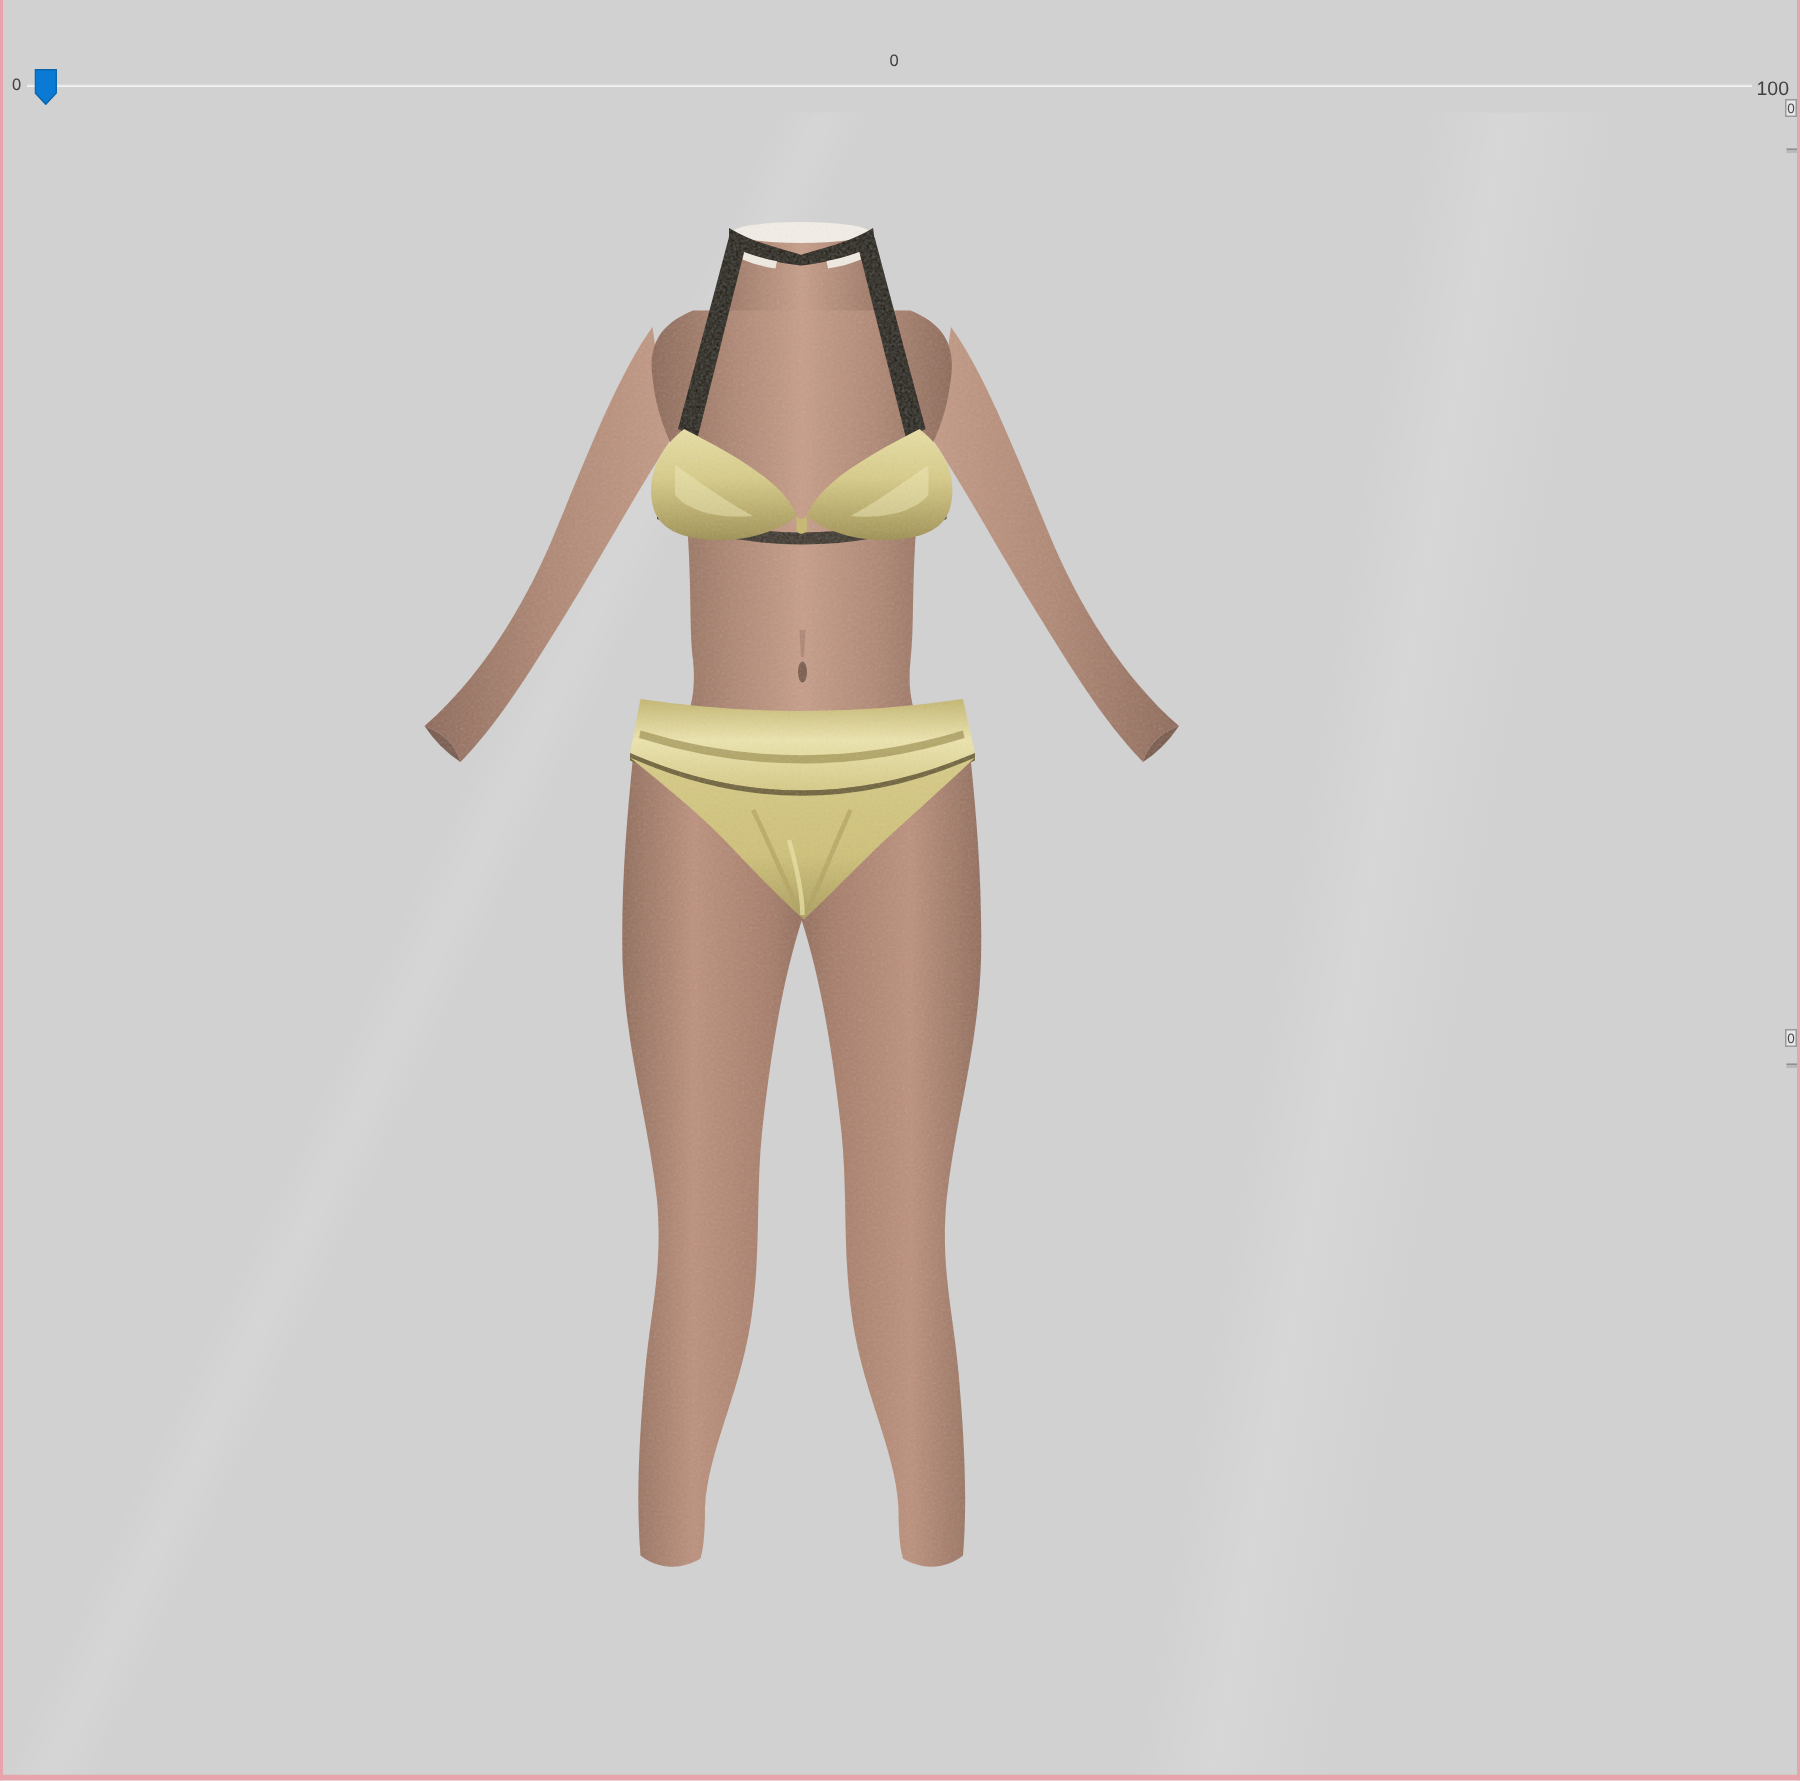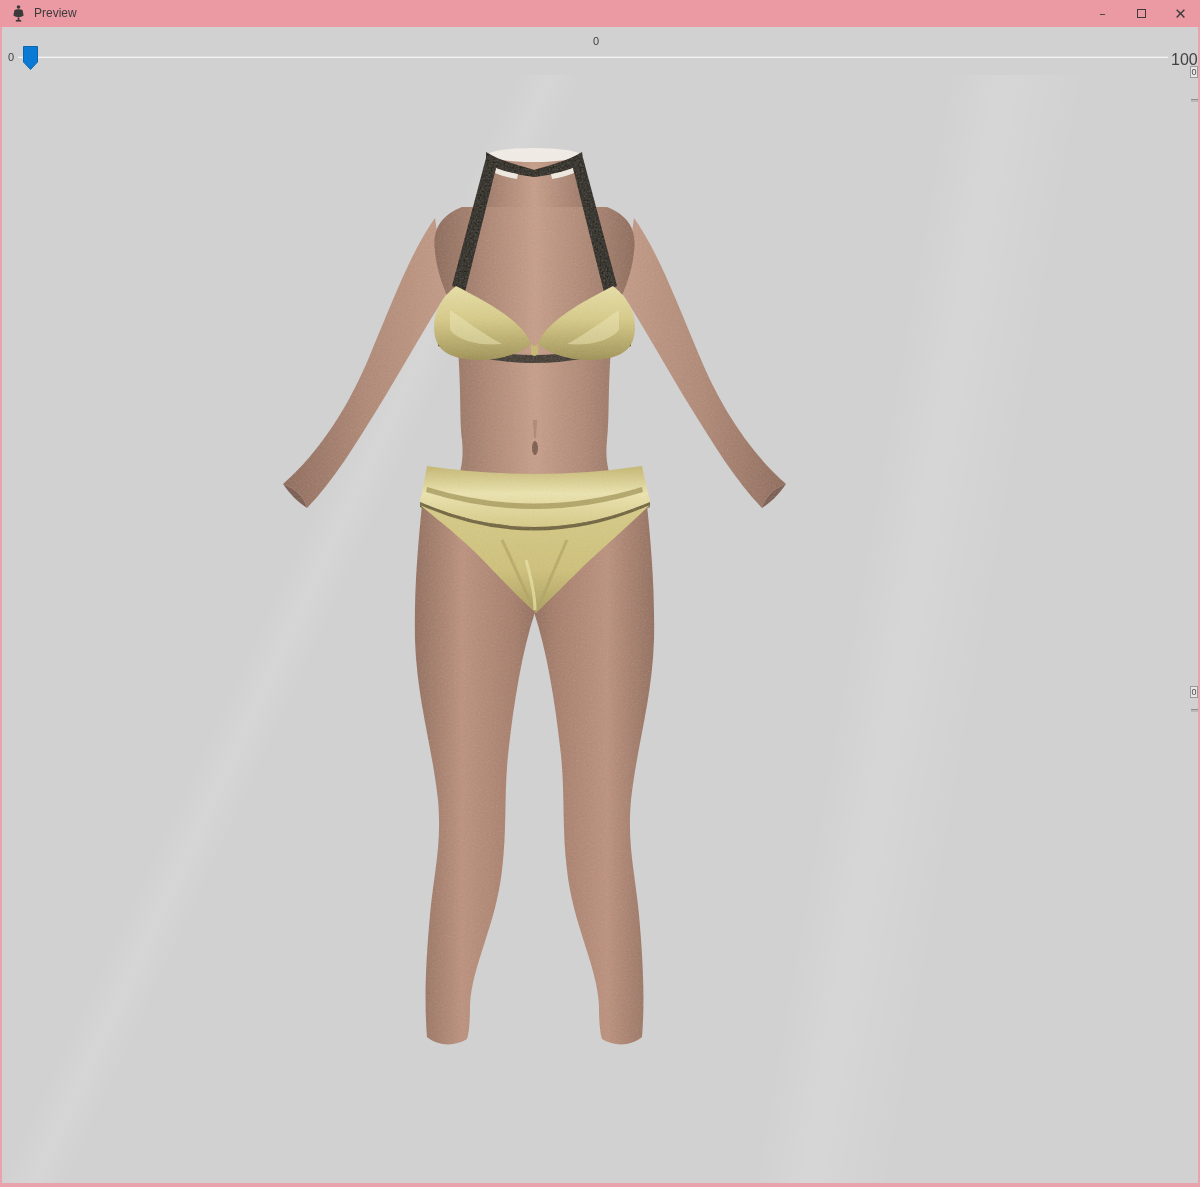--- a/index.html
+++ b/index.html
@@ -42,21 +42,21 @@
     position:absolute; left:0; top:27px; width:1196px; height:48px;
   }
   .slider-value-label {
     position:absolute; left:586px; top:8px; width:16px; text-align:center;
     font-size:11px; color:#414141;
   }
   .slider-min-label {
     position:absolute; left:6px; top:24px; font-size:11px; color:#414141;
   }
   .slider-max-label {
-    position:absolute; left:1169px; top:24px; font-size:16px; color:#414141;
+    position:absolute; left:1169px; top:24px; font-size:13px; color:#414141;
   }
   .slider-track {
     position:absolute; left:16px; top:29px; width:1150px; height:2px;
     background:#f3f3f3; border-top:1px solid #dcdcdc;
   }
   .slider-thumb {
     position:absolute; left:21px; top:19px; width:15px; height:24px;
   }
 
   
@@ -80,38 +80,20 @@
     position:absolute; width:7px; height:3px; background:#b9b9b9; border-top:1px solid #8f8f8f;
   }
   .edge-mark.m1 { left:1189px; top:99px; }
   .edge-mark.m2 { left:1189px; top:709px; }
 </style>
 </head>
 <body>
 
 <div class="window">
 
-  <div class="titlebar">
-    <svg class="titlebar-icon" viewBox="0 0 15 17">
-      <g fill="#3a3a3a">
-        <circle cx="7.5" cy="2" r="1.8"></circle>
-        <path d="M3.4,5.2 C5.5,3.8 9.5,3.8 11.6,5.2 L12.6,10.5 C9.5,12.6 5.5,12.6 2.4,10.5 Z"></path>
-        <rect x="6.6" y="12.4" width="1.8" height="2.6"></rect>
-        <rect x="4.8" y="15" width="5.4" height="1.6"></rect>
-      </g>
-    </svg>
-    <span class="titlebar-title">Preview</span>
-    <div class="win-controls">
-      <button class="win-btn minimize">–</button>
-      <button class="win-btn maximize">
-          <span></span>
-        </button>
-      <button class="win-btn close">✕</button>
-    </div>
-  </div>
 
   <div class="slider-area">
     <span class="slider-value-label">0</span>
     <span class="slider-min-label">0</span>
     <div class="slider-track"></div>
     <svg class="slider-thumb" viewBox="0 0 15 24">
       <polygon points="0.5,0.5 14.5,0.5 14.5,16 7.5,23.5 0.5,16" fill="#0a7ad4" stroke="#0b66ad" stroke-width="1"></polygon>
     </svg>
     <span class="slider-max-label">100</span>
   </div>

